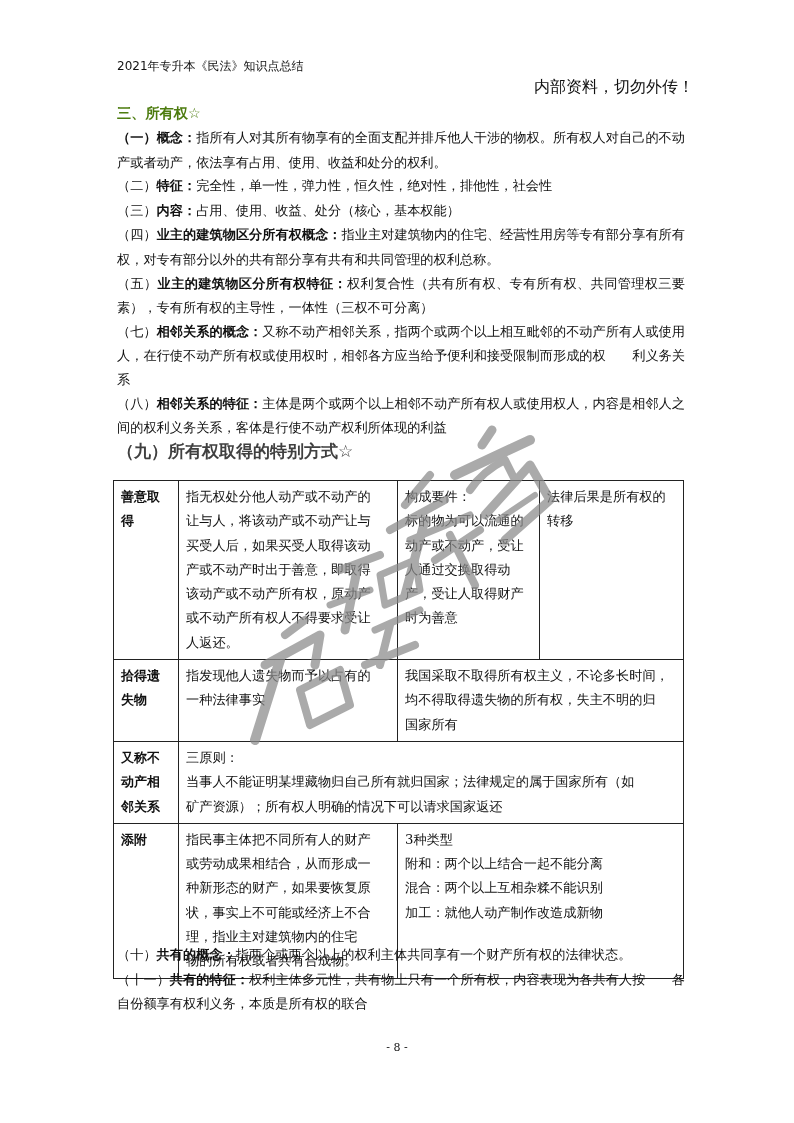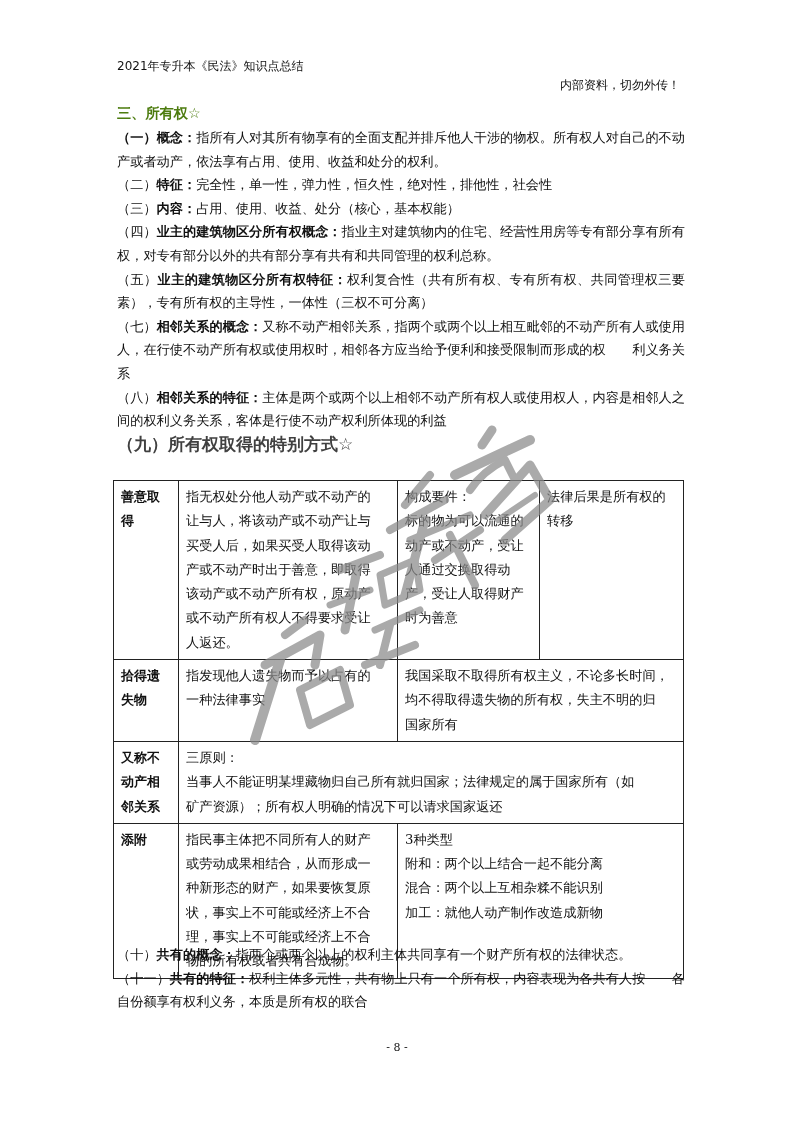--- a/index.html
+++ b/index.html
@@ -3,25 +3,25 @@
   <meta charset="utf-8">
   <style>
     html, body { margin: 0; padding: 0; background: #ffffff; }
     body {
       width: 794px; height: 1123px; position: relative; overflow: hidden;
       font-family: "DejaVu Serif", "Liberation Serif", serif;
       color: #111; font-size: 13.2px;
     }
     .page { position: absolute; left: 0; top: 0; width: 794px; height: 1123px; }
     .hdr-left { position: absolute; left: 117px; top: 58px; font-size: 12px; font-family: "DejaVu Sans", "Liberation Sans", sans-serif; }
-    .hdr-right { position: absolute; right: 114px; top: 77px; font-size: 12px; font-family: Liberation Serif, serif; }
+    .hdr-right { position: absolute; right: 100px; top: 77px; font-size: 16px; font-family: Liberation Serif, serif; }
     .content { position: absolute; left: 117px; top: 102px; width: 568px; }
     .h1 { color: #4d7c0f; font-weight: bold; font-size: 14.2px; font-family: "DejaVu Sans", "Liberation Sans", sans-serif; line-height: 22px; margin: 0 0 2px 0; }
     .para { line-height: 23.6px; margin: 0; text-align: justify; }
-    .para b { font-weight: bold; font-family: Liberation Serif, serif; }
+    .para b { font-weight: bold; font-family: Liberation Mono, monospace; }
     .h2 { color: #404040; font-weight: bold; font-size: 17px; font-family: "DejaVu Sans", "Liberation Sans", sans-serif; line-height: 22px; margin: 0; }
     table.tbl {
       position: absolute; left: 113px; top: 480px; width: 570px;
       border-collapse: collapse; table-layout: fixed;
     }
     table.tbl td {
       border: 1.2px solid #222; vertical-align: top; padding: 4px 6px 4px 7px;
       line-height: 24.3px; font-size: 13.2px;
     }
     table.tbl td.label { font-weight: bold; font-family: "DejaVu Sans", "Liberation Sans", sans-serif; font-size: 13px; margin-top: 21px; }
@@ -114,21 +114,21 @@
         <span class="line">矿产资源）；所有权人明确的情况下可以请求国家返还</span>
       </td>
     </tr>
     <tr style="height:143px">
       <td class="label">添附</td>
       <td>
         <span class="line">指民事主体把不同所有人的财产</span>
         <span class="line">或劳动成果相结合，从而形成一</span>
         <span class="line">种新形态的财产，如果要恢复原</span>
         <span class="line">状，事实上不可能或经济上不合</span>
-        <span class="line">理，事实上不可能或经济上不合</span>
+        <span class="line">理，指业主对建筑物内的住宅</span>
         <span class="line">物的所有权或者共有合成物。</span>
       </td>
       <td colspan="2">
         <span class="line">3种类型</span>
         <span class="line">附和：两个以上结合一起不能分离</span>
         <span class="line">混合：两个以上互相杂糅不能识别</span>
         <span class="line">加工：就他人动产制作改造成新物</span>
       </td>
     </tr>
   </tbody>

